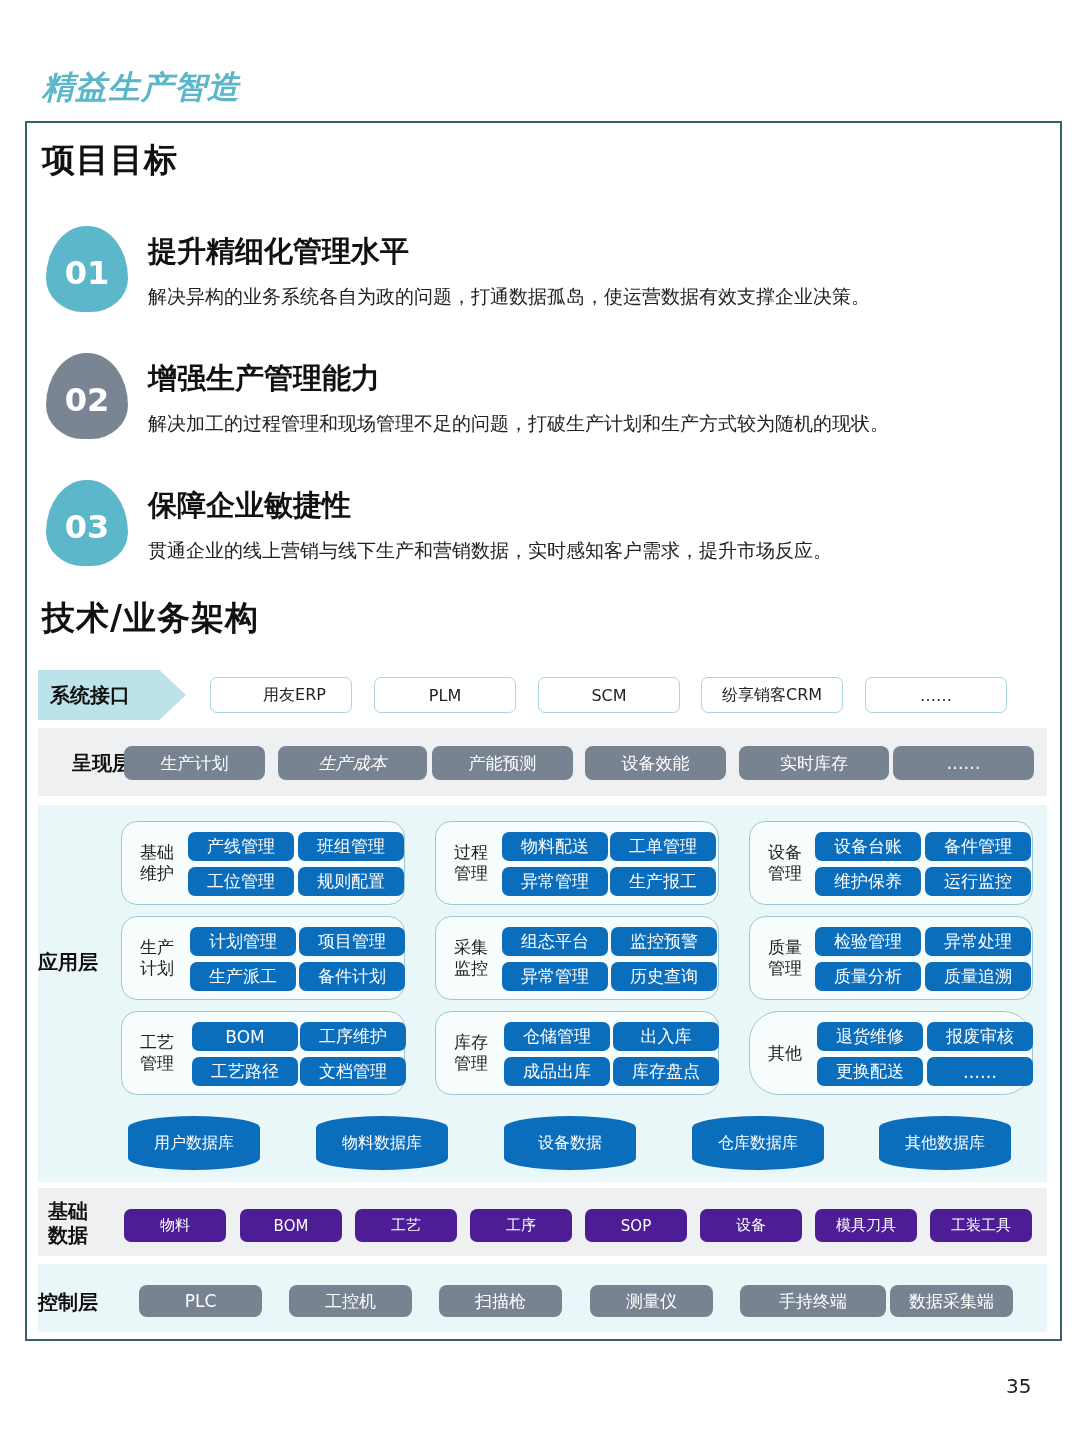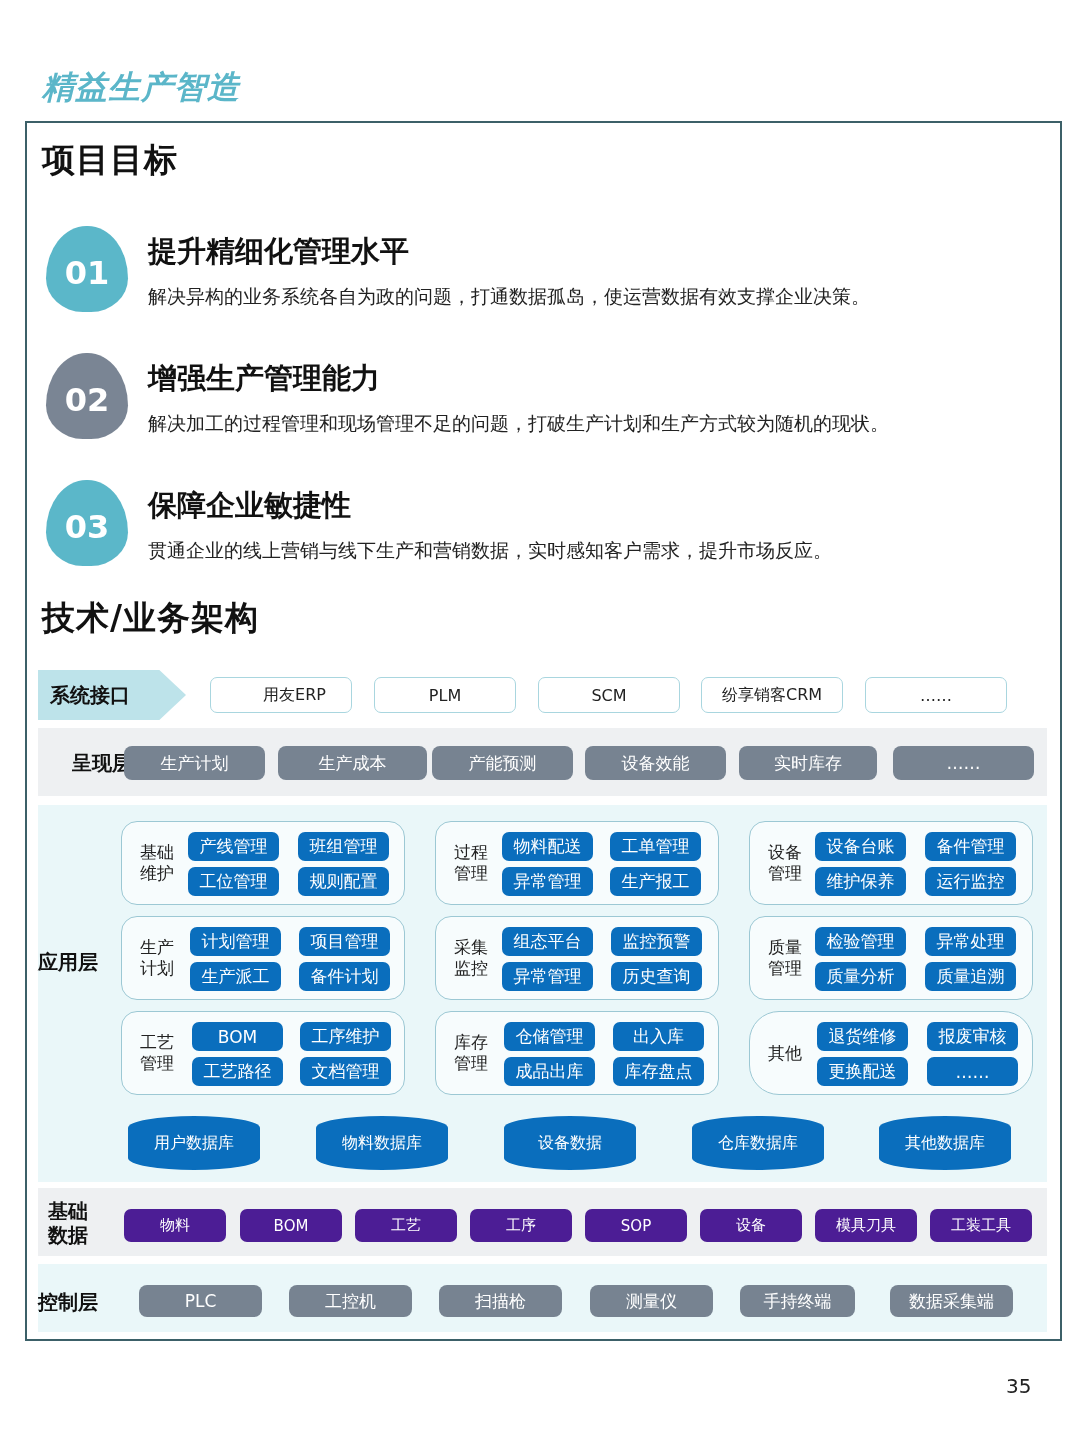--- a/index.html
+++ b/index.html
@@ -59,21 +59,21 @@
   .group {
     position: absolute; width: 284px; height: 84px;
     border: 1px solid #9cc8d4; border-radius: 16px; background: #f7fcfd;
   }
   .group .g-name {
     position: absolute; left: 14px; top: 0; height: 100%; width: 42px;
     display: flex; align-items: center; justify-content: center; text-align: center;
     font-size: 17px; line-height: 21px; color: #222;
   }
   .blue-btn {
-    position: absolute; width: 91px; height: 29px; background: #0a6ebd; border-radius: 7px;
+    position: absolute; width: 106px; height: 29px; background: #0a6ebd; border-radius: 7px;
     display: flex; align-items: center; justify-content: center; color: #fff; font-size: 17px;
   }
 
   .db {
     position: absolute; top: 1116px; width: 132px; height: 54px; background: #0a6ebd;
     border-radius: 50% / 22%;
     display: flex; align-items: center; justify-content: center; color: #fff; font-size: 16px;
   }
 
   .base-pill {
@@ -114,24 +114,24 @@
 <div class="sys-label">系统接口</div>
 <div class="outline-pill" style="left:210px;padding-left:27px;">用友ERP</div>
 <div class="outline-pill" style="left:374px;">PLM</div>
 <div class="outline-pill" style="left:538px;">SCM</div>
 <div class="outline-pill" style="left:701px;">纷享销客CRM</div>
 <div class="outline-pill" style="left:865px;">……</div>
 
 <div class="band band-gray" style="top:728px; height:68px;"></div>
 <div class="row-label" style="left:38px; top:751px;padding-left:34px;">呈现层</div>
 <div class="gray-pill" style="left:124px; top:746px; width:141px;">生产计划</div>
-<div class="gray-pill" style="left:278px; top:746px; width:149px;">生产成本</div>
+<div class="gray-pill" style="left:278px; top:746px; width:149px;font-style:italic;">生产成本</div>
 <div class="gray-pill" style="left:432px; top:746px; width:141px;">产能预测</div>
 <div class="gray-pill" style="left:585px; top:746px; width:141px;">设备效能</div>
-<div class="gray-pill" style="left:739px; top:746px; width:138px;">实时库存</div>
+<div class="gray-pill" style="left:739px; top:746px; width:150px;">实时库存</div>
 <div class="gray-pill" style="left:893px; top:746px; width:141px;">……</div>
 
 <div class="band band-mint" style="top:805px; height:377px;"></div>
 <div class="row-label" style="left:38px; top:950px;">应用层</div>
 
 <div class="group" style="left:121px; top:821px;">
   <div class="g-name">基础<br>维护</div>
   <div class="blue-btn" style="left:66px; top:10px;">产线管理</div>
   <div class="blue-btn" style="left:176px; top:10px;">班组管理</div>
   <div class="blue-btn" style="left:66px; top:45px;">工位管理</div>
@@ -212,16 +212,16 @@
 <div class="base-pill" style="left:700px;">设备</div>
 <div class="base-pill" style="left:815px;">模具刀具</div>
 <div class="base-pill" style="left:930px;">工装工具</div>
 
 <div class="band band-mint" style="top:1264px; height:68px;"></div>
 <div class="row-label" style="left:38px; top:1290px;">控制层</div>
 <div class="gray-pill" style="left:139px; top:1285px; width:123px; height:32px;">PLC</div>
 <div class="gray-pill" style="left:289px; top:1285px; width:123px; height:32px;">工控机</div>
 <div class="gray-pill" style="left:439px; top:1285px; width:123px; height:32px;">扫描枪</div>
 <div class="gray-pill" style="left:590px; top:1285px; width:123px; height:32px;">测量仪</div>
-<div class="gray-pill" style="left:740px; top:1285px; width:115px; height:32px;text-align:right;">手持终端</div>
+<div class="gray-pill" style="left:740px; top:1285px; width:146px; height:32px;text-align:right;">手持终端</div>
 <div class="gray-pill" style="left:890px; top:1285px; width:123px; height:32px;">数据采集端</div>
 
 <div class="page-num">35</div>
 
 </body></html>

